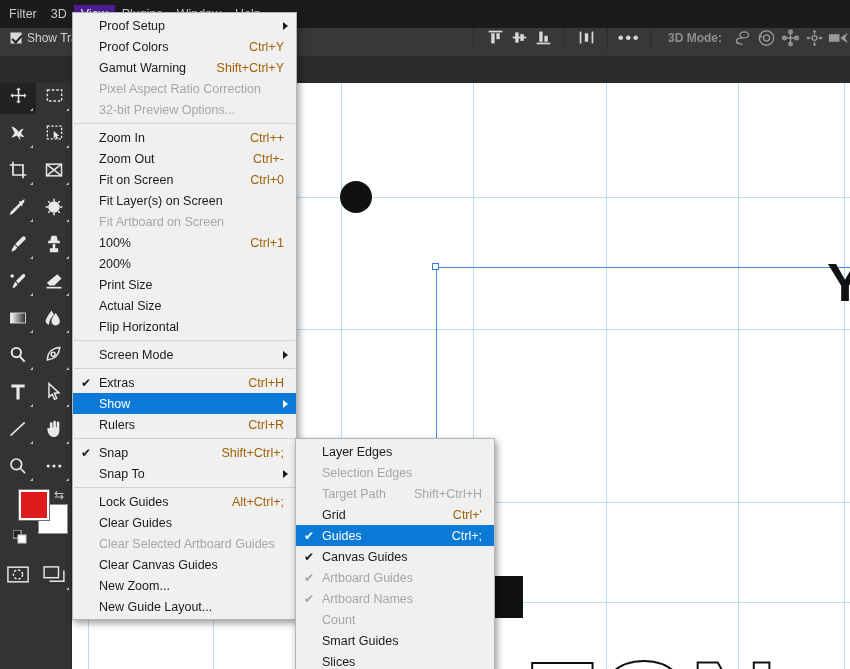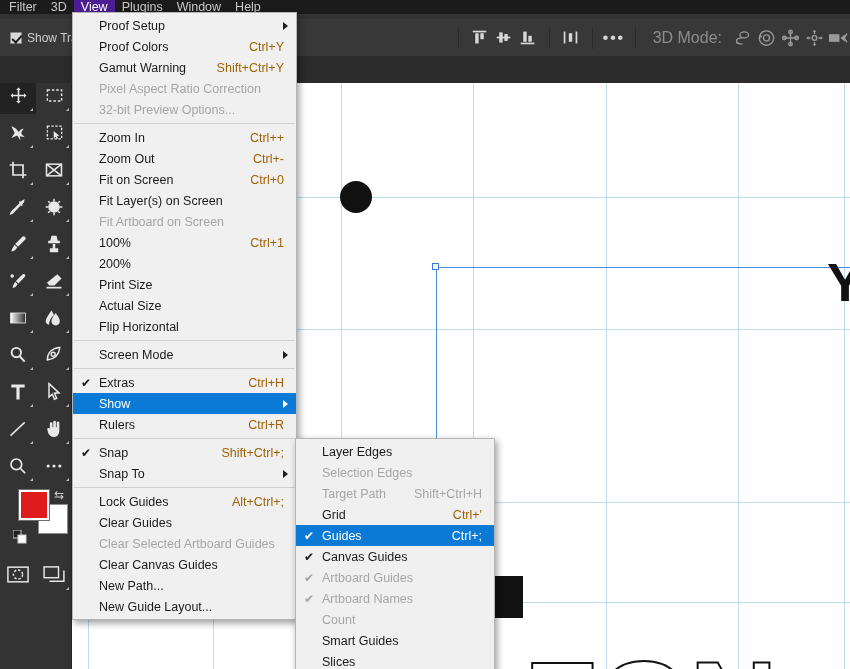--- a/index.html
+++ b/index.html
@@ -7,21 +7,21 @@
     width: 850px; height: 669px;
     overflow: hidden;
     background: #323232;
     font-family: "Liberation Sans", sans-serif;
     -webkit-font-smoothing: antialiased;
   }
   #app { position: relative; width: 850px; height: 669px; overflow: hidden; }
 
   
   .menubar {
-    position: absolute; top: 0; left: 0; width: 850px; height: 14px;
+    position: absolute; top: 0; left: 0; width: 850px; height: 28px;
     background: #1b1b1b; display: flex; align-items: center;
     padding-left: 2px;
   }
   .menubar .mi {
     color: #c8c8c8; font-size: 12.5px; line-height: 19px;
     padding: 0 7px; height: 19px; white-space: nowrap;
   }
   .menubar .mi.active { background: #4c1d95; color: #ffffff; }
 
   
@@ -37,21 +37,21 @@
   }
   .cbox::after {
     content: ""; position: absolute; left: 3px; top: 0px;
     width: 4px; height: 8px; border: solid #1c1c1c;
     border-width: 0 2px 2px 0; transform: rotate(42deg);
   }
   .opt-label { color: #cfcfcf; font-size: 12px; white-space: nowrap; }
   .ob-sep { width: 1px; height: 22px; background: #2b2b2b; margin: 0 9px; }
   .ob-icon { width: 24px; height: 24px; display: flex; align-items: center; justify-content: center; }
   .ob-icon svg { display: block; }
-  .ob-text { color: #8d8d8d; font-size: 16px; margin: 0 8px; white-space: nowrap; }
+  .ob-text { color: #8d8d8d; font-size: 12px; margin: 0 8px; white-space: nowrap; font-weight: bold; }
   .ob-dots { color: #d5d5d5; font-size: 17px; letter-spacing: 1.5px; line-height: 10px; }
 
   
   .tabbar {
     position: absolute; top: 57px; left: 0; width: 850px; height: 26px;
     background: #2b2b2b;
   }
   .tab {
     position: absolute; top: 0; left: 212px; height: 26px;
     background: #3a3a3a; display: flex; align-items: center;
@@ -589,21 +589,21 @@
       <div class="mrow">
         <span class="lbl">Clear Guides</span>
       </div>
       <div class="mrow disabled">
         <span class="lbl">Clear Selected Artboard Guides</span>
       </div>
       <div class="mrow">
         <span class="lbl">Clear Canvas Guides</span>
       </div>
       <div class="mrow">
-        <span class="lbl">New Path...</span>
+        <span class="lbl">New Zoom...</span>
       </div>
       <div class="mrow">
         <span class="lbl">New Guide Layout...</span>
       </div>
     </div>
 
   <div class="menu" id="show-submenu">
       <div class="mrow">
         <span class="lbl">Layer Edges</span>
       </div>

